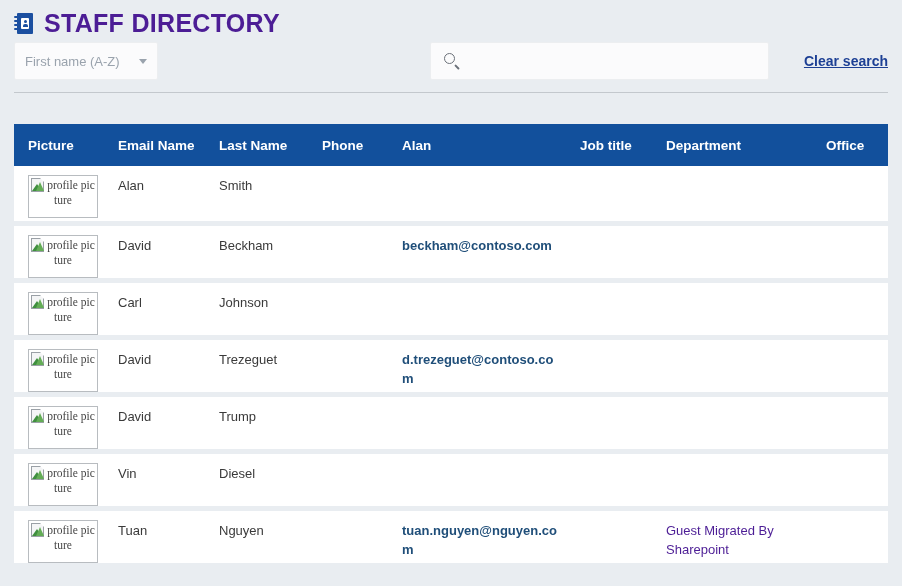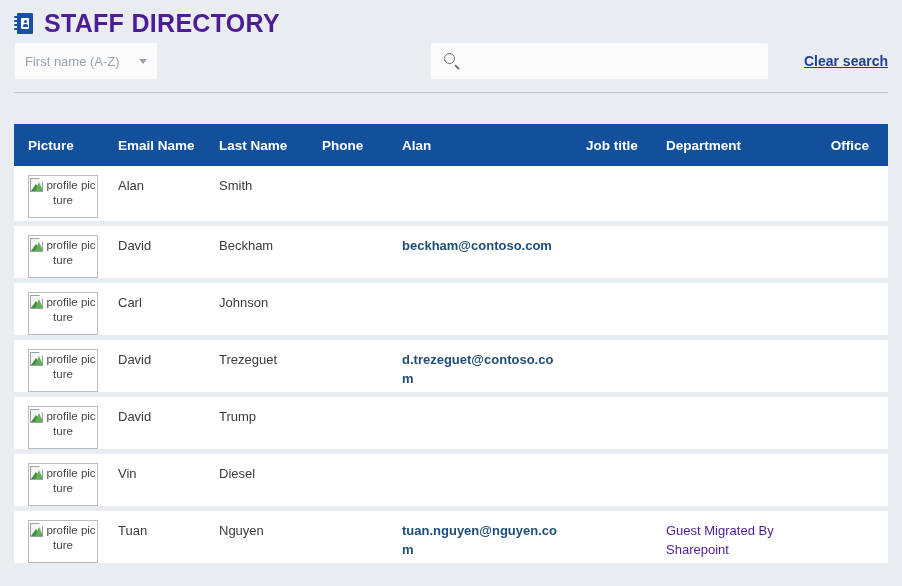--- a/index.html
+++ b/index.html
@@ -203,34 +203,34 @@
     color: #ffffff;
     font-size: 13.5px;
     font-weight: bold;
     text-align: left;
     height: 42px;
     padding: 0 8px;
     vertical-align: middle;
     box-sizing: border-box;
   }
   table.directory thead th:first-child { padding-left: 14px; }
-  table.directory thead th.right { text-align: center; padding-right: 14px; }
+  table.directory thead th.right { text-align: left; padding-right: 14px; }
 
   table.directory tbody tr { background: #ffffff; }
   table.directory tbody td {
     background: #ffffff;
     border-bottom: 5px solid #e9edf1;
     padding: 10px 8px 0 8px;
     vertical-align: top;
     font-size: 13px;
     color: #3a3a3a;
     line-height: 19px;
     box-sizing: border-box;
   }
-  table.directory tbody td:first-child { padding-left: 14px; }
+  table.directory tbody td:first-child { padding-left: 14px; font-family: Liberation Serif, serif; }
   table.directory tbody tr.tall td { height: 60px; }
   table.directory tbody td.pic { padding-top: 9px; }
 
   
   .broken-img {
     width: 70px;
     min-height: 43px;
     border: 1px solid #b8bcc0;
     box-sizing: border-box;
     background: #ffffff;

